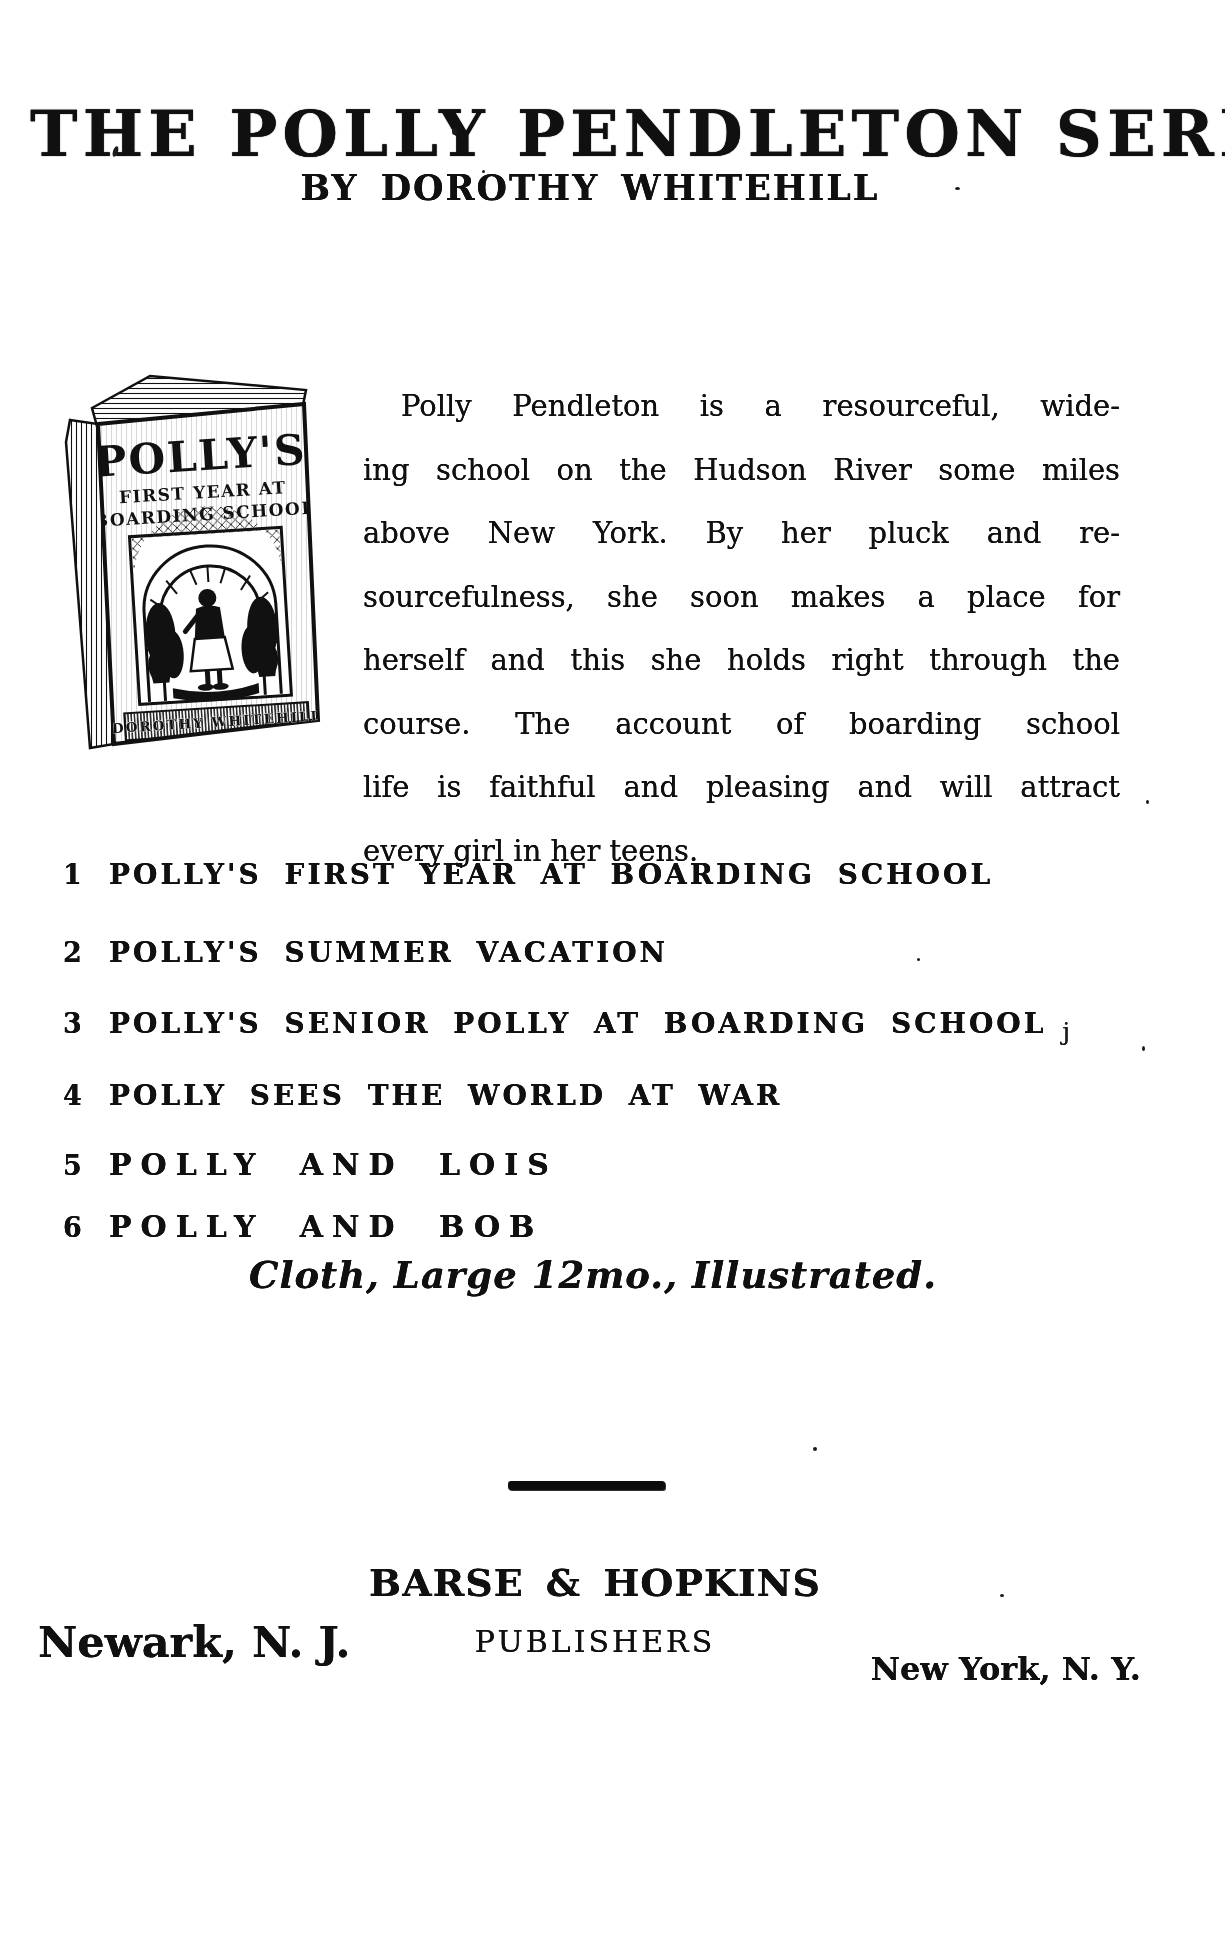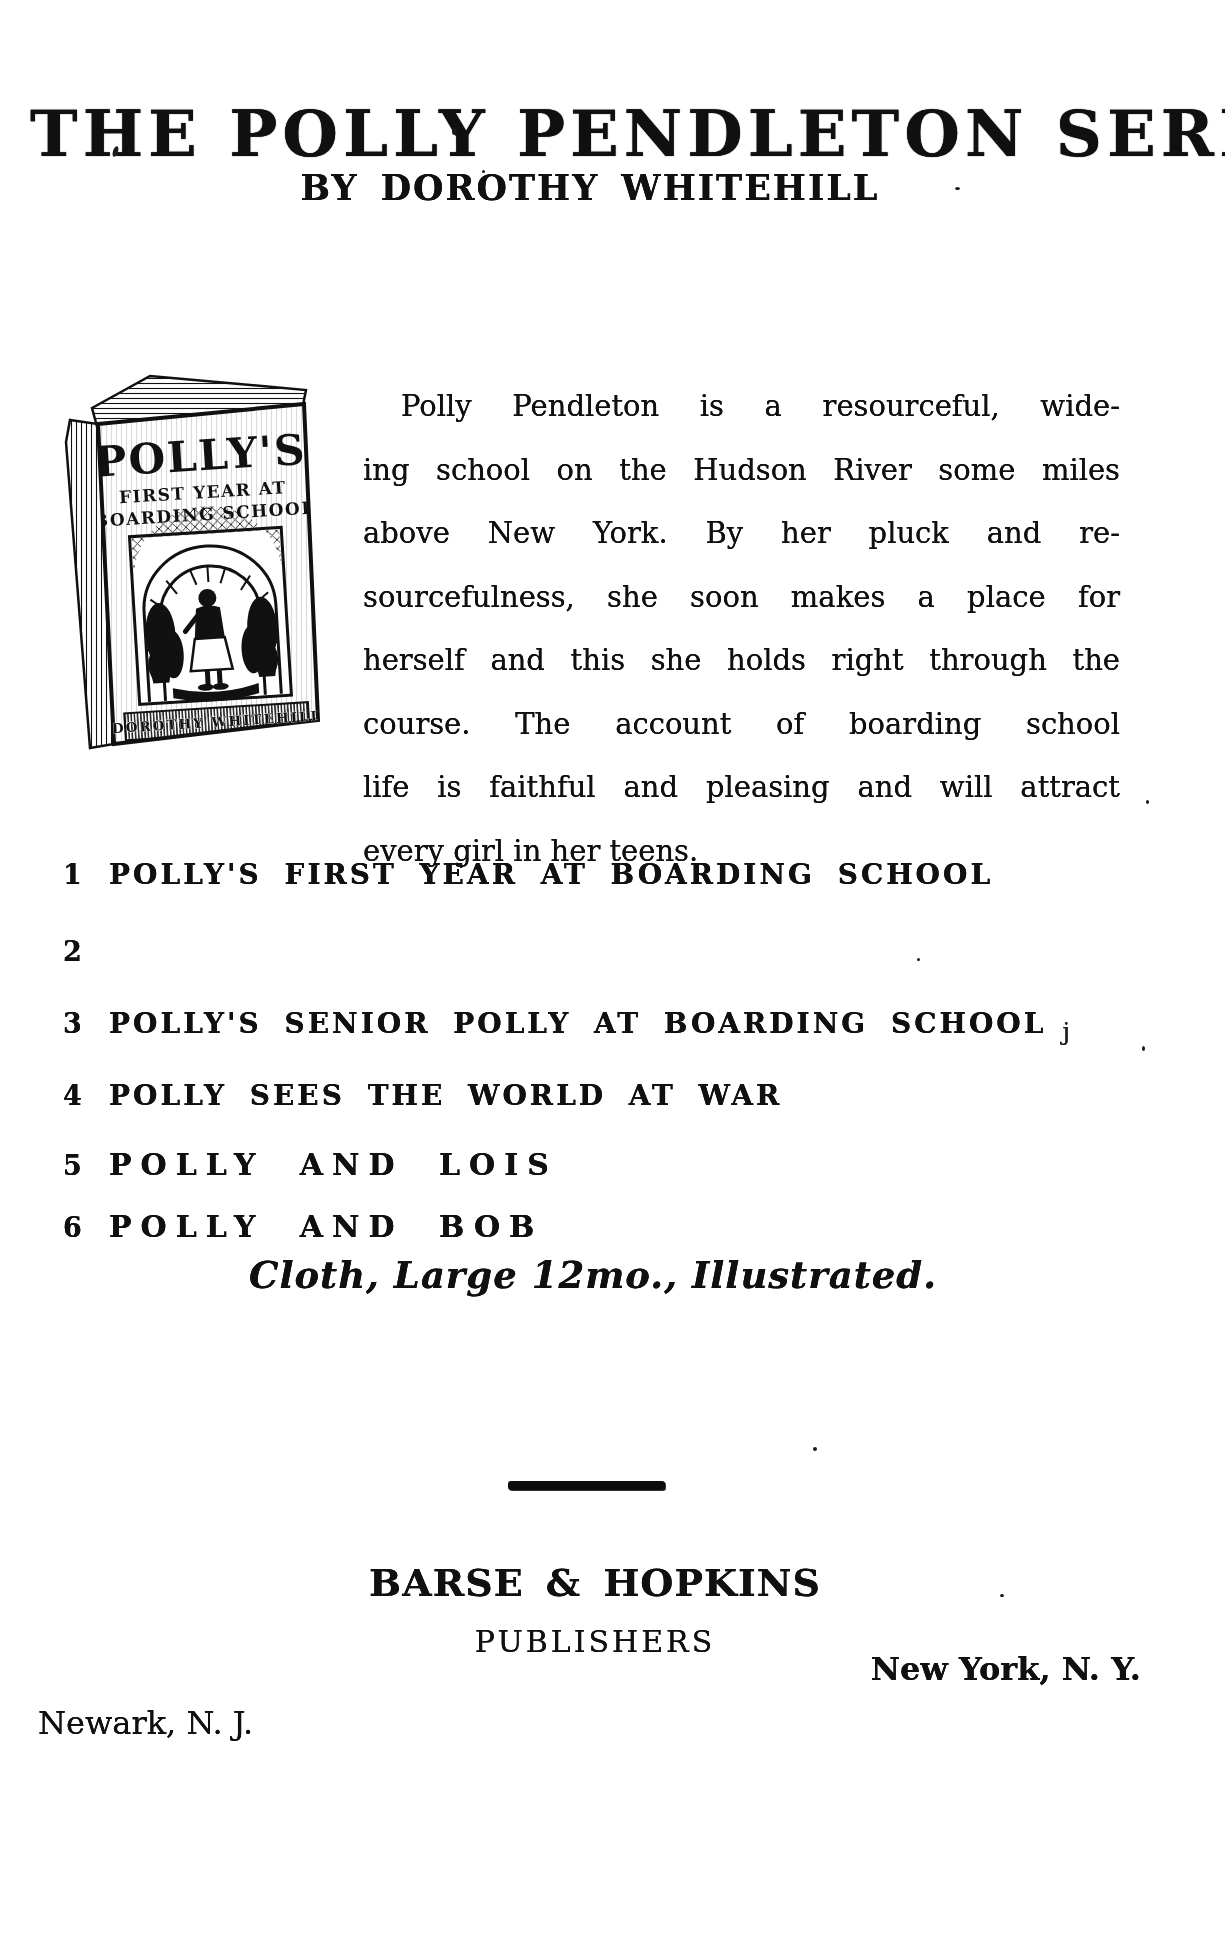--- a/index.html
+++ b/index.html
@@ -86,22 +86,22 @@
   }
   #publisher-role{
     top:1624px;left:30px;right:65px;
     text-align:center;
     font-size:30px;
     letter-spacing:3px;
     text-shadow:0 0 .4px #000;
     white-space:nowrap;
   }
   #city-left{
-    top:1704px;left:38px;
-    font-size:32px;font-weight:normal;
+    top:1617px;left:38px;
+    font-size:43px;font-weight:bold;
     text-shadow:0 0 .6px #000;
     white-space:nowrap;
   }
   #city-right{
     top:1650px;right:84px;
     font-size:32px;font-weight:bold;
     text-shadow:0 0 .6px #000;
     white-space:nowrap;
   }
   
@@ -210,20 +210,21 @@
     <div class="par-line last">every girl in her teens.</div>
   </div>
 
   <div id="book-list" class="abs">
     <div class="list-row row-gap-a">
       <span class="list-num">1</span>
       <span>POLLY'S FIRST YEAR AT BOARDING SCHOOL</span>
     </div>
     <div class="list-row row-gap-b">
       <span class="list-num">2</span>
+      <span>POLLY'S SUMMER VACATION</span>
     </div>
     <div class="list-row row-gap-c">
       <span class="list-num">3</span>
       <span>POLLY'S SENIOR POLLY AT BOARDING SCHOOL</span>
       <span class="artifact">j</span>
     </div>
     <div class="list-row row-gap-d">
       <span class="list-num">4</span>
       <span>POLLY SEES THE WORLD AT WAR</span>
     </div>

